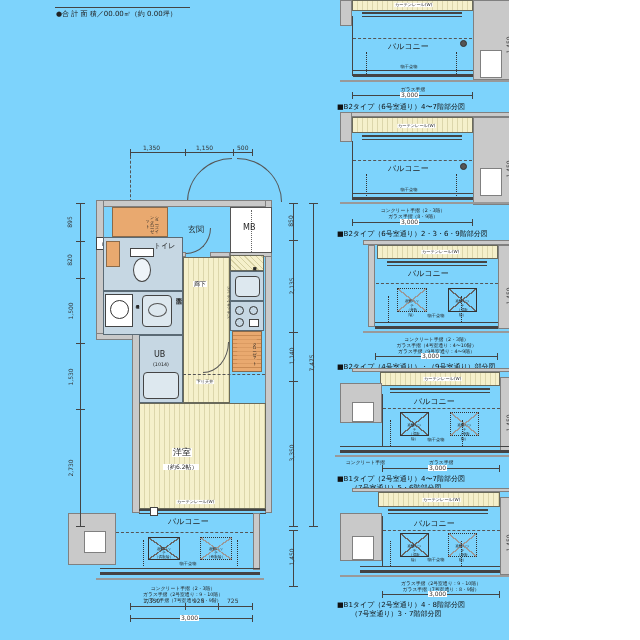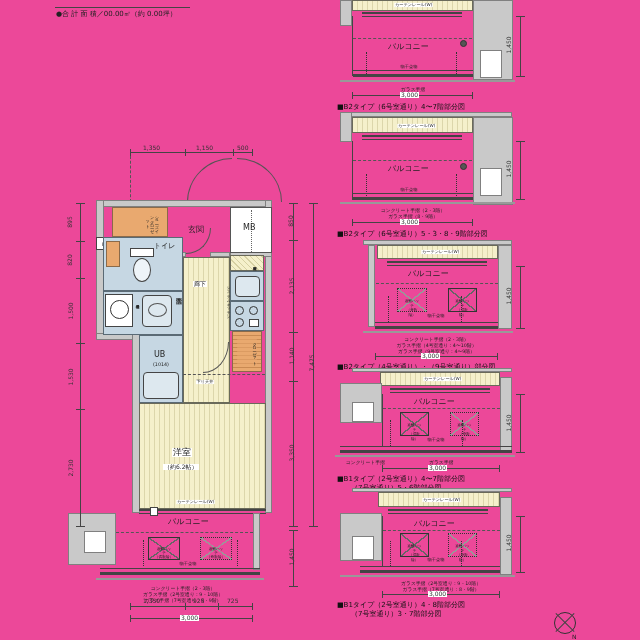--- a/index.html
+++ b/index.html
@@ -1,17 +1,17 @@
 <!DOCTYPE html>
 <html><head>
 <meta charset="utf-8">
 <style>
 *{margin:0;padding:0;box-sizing:border-box}
 html,body{background:#fff}
-#stage{position:relative;width:640px;height:640px;background:#ec4899;overflow:hidden;
+#stage{position:relative;width:509px;height:640px;background:#7dd3fc;overflow:hidden;
   font-family:"DejaVu Sans",sans-serif;color:#222}
 .a{position:absolute}
 .ln{background:#444}
 .ln2{background:#999}
 .gray{background:#c9c9c9;border:1px solid #808080}
 .blue{background:#c6d7e3;border:1px solid #5a6a75}
 .org{background:#e9a96f;border:1px solid #8a6a4a}
 .flr{background:repeating-linear-gradient(90deg,#f5f0cb 0 4px,#dcd6ab 4px 5px);border:1px solid #6a6a5a}
 .shelf{background:repeating-linear-gradient(0deg,#e9a96f 0 3px,#c98a52 3px 4px);border:1px solid #8a6a4a}
 .hatchY{background:repeating-linear-gradient(45deg,#f5f0cb 0 3px,#d6d0a2 3px 4px);border:1px solid #6a6a5a}
@@ -266,21 +266,21 @@
   <div class="a c sc80" style="left:353px;top:206px;width:120px;font-size:6px">コンクリート手摺（2・3階）</div>
   <div class="a c sc80" style="left:353px;top:212px;width:120px;font-size:6px">ガラス手摺（8・9階）</div>
   <div class="a ln" style="left:352px;top:222px;width:121px;height:1px"></div>
   <div class="a ln" style="left:352px;top:219px;width:1px;height:7px"></div>
   <div class="a ln" style="left:472px;top:219px;width:1px;height:7px"></div>
   <span class="a d bgw" style="left:400px;top:219px">3,000</span>
   <div class="a ln" style="left:520px;top:141px;width:1px;height:59px"></div>
   <div class="a ln" style="left:516px;top:141px;width:9px;height:1px"></div>
   <div class="a ln" style="left:516px;top:199px;width:9px;height:1px"></div>
   <span class="a d rot" style="left:500px;top:166px">1,450</span>
-  <span class="a cap" style="left:337px;top:230px">■B2タイプ（6号室通り）5・3・8・9階部分図</span>
+  <span class="a cap" style="left:337px;top:230px">■B2タイプ（6号室通り）2・3・6・9階部分図</span>
 
   <div class="a gray" style="left:363px;top:240px;width:149px;height:5px"></div>
   <div class="a flr" style="left:377px;top:245px;width:121px;height:14px"></div>
   <span class="a t6 sc70 bgw" style="left:413px;top:249px">カーテンレール(W)</span>
   <div class="a gray" style="left:368px;top:245px;width:7px;height:82px"></div>
   <div class="a gray" style="left:498px;top:245px;width:14px;height:84px"></div>
   <div class="a ln" style="left:387px;top:261px;width:100px;height:2px"></div>
   <div class="a ln" style="left:387px;top:265px;width:100px;height:1px"></div>
   <div class="a dash" style="left:376px;top:283px;width:122px"></div>
   <span class="a t8" style="left:408px;top:270px">バルコニー</span>

